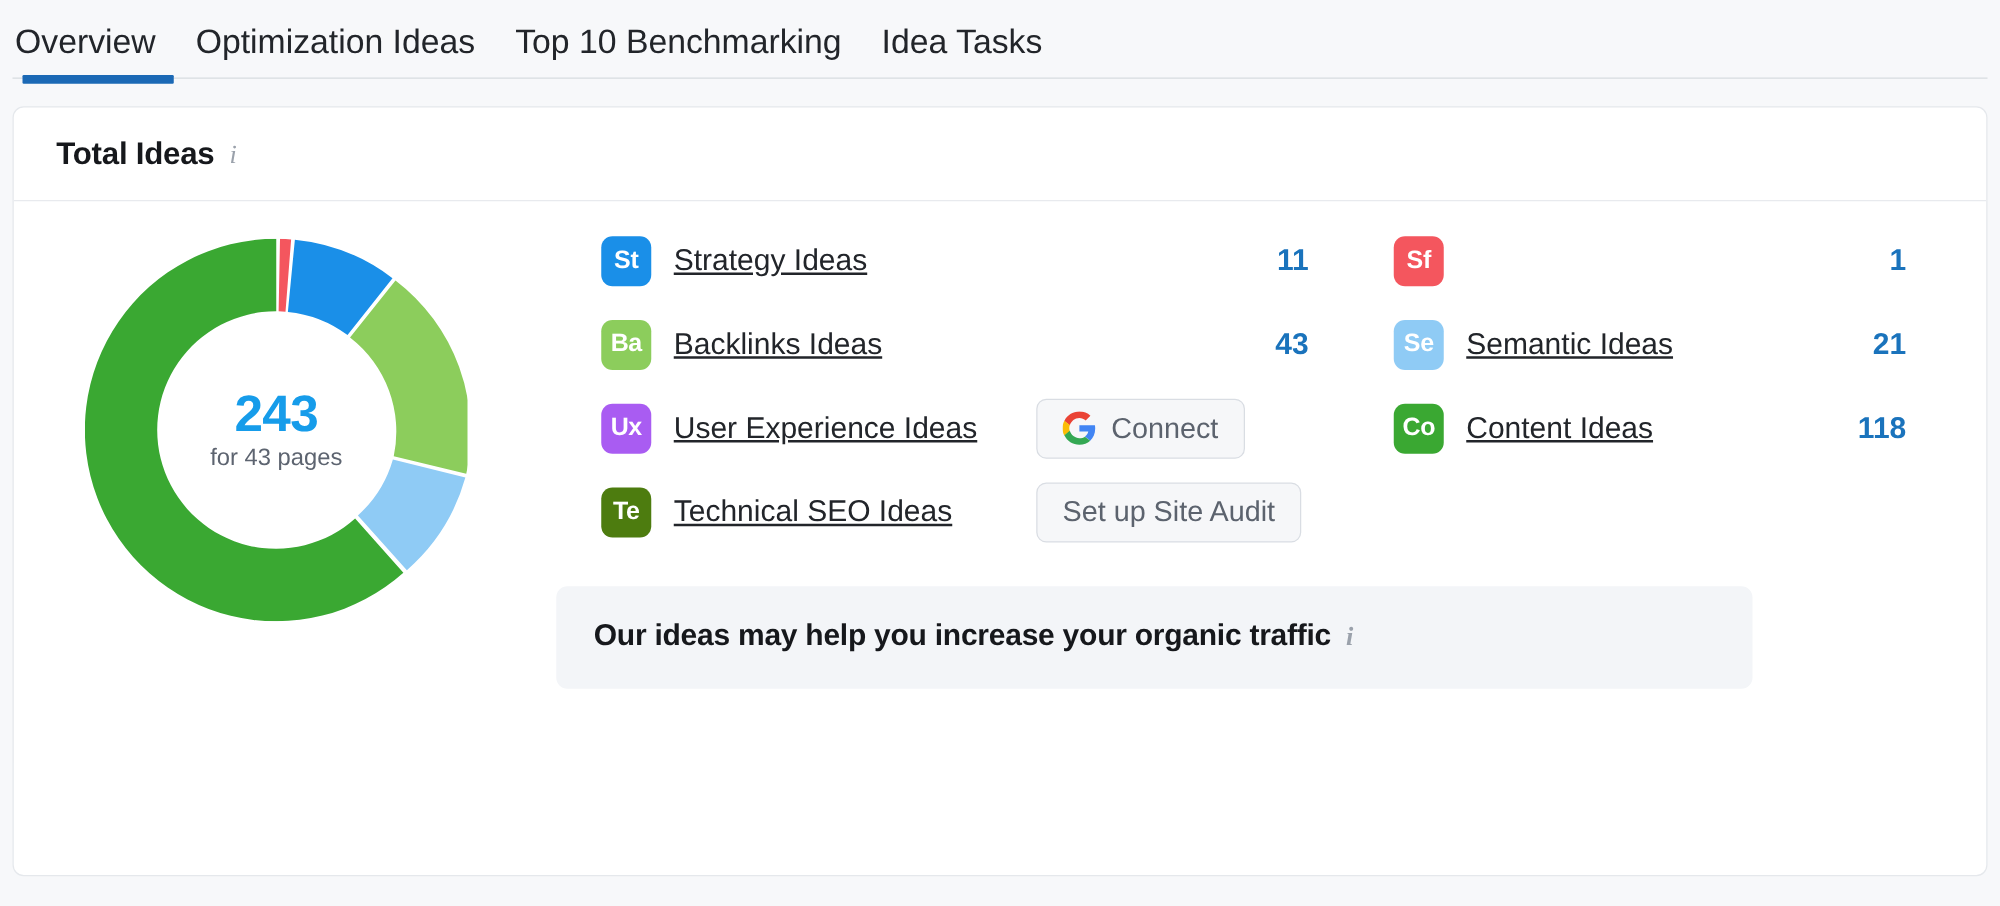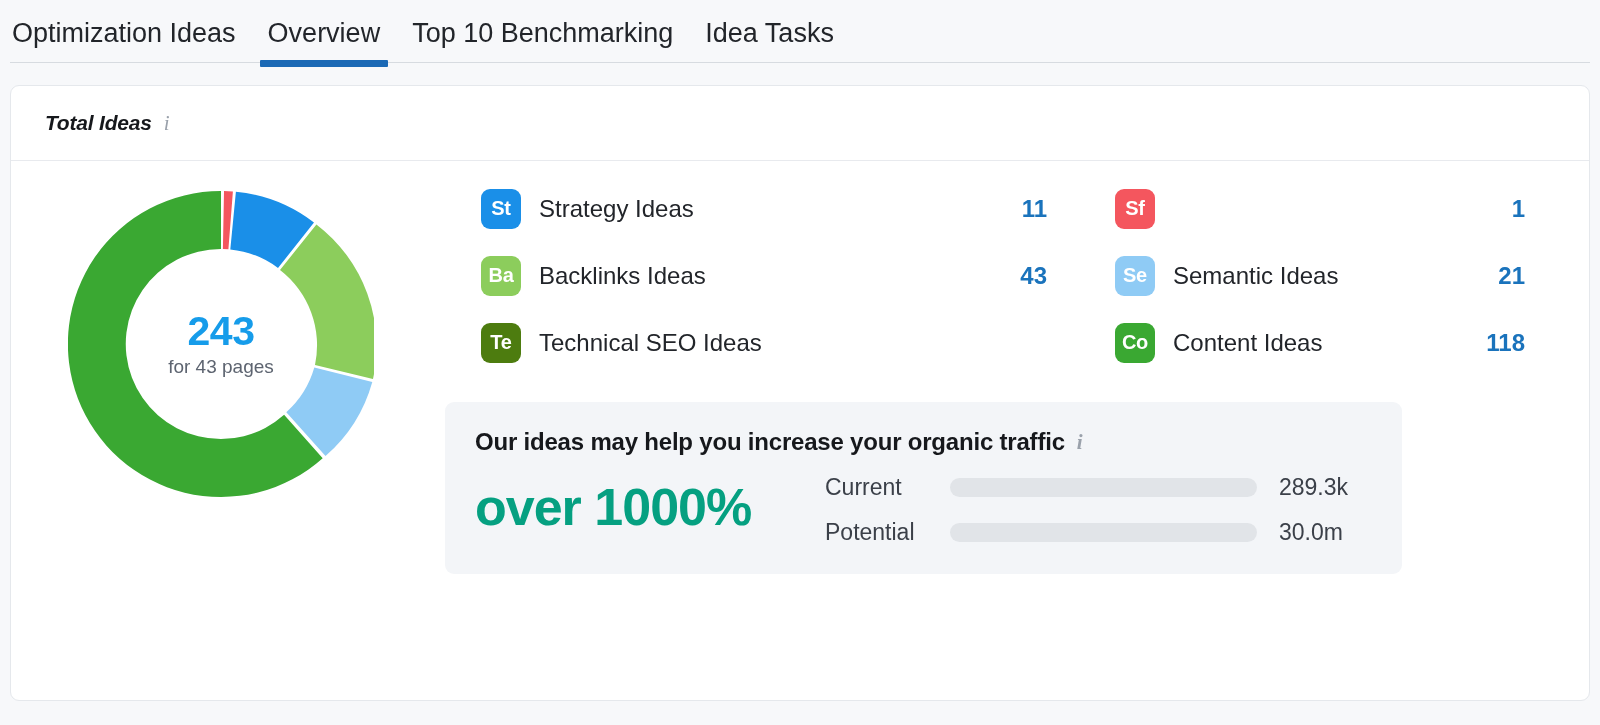--- a/index.html
+++ b/index.html
@@ -60,25 +60,24 @@
   }
   .card-head {
     height: 75px;
     display: flex;
     align-items: center;
     gap: 12px;
     padding: 0 34px;
     border-bottom: 1px solid #e8eaee;
   }
   .card-title {
-    font-size: 21px;
+    font-size: 25px;
     font-weight: bold;
     letter-spacing: -0.2px;
     color: #16181c;
-    font-style: italic;
   }
   .info-icon {
     font-style: italic;
     font-family: "Liberation Serif", serif;
     font-size: 21px;
     color: #9aa1ab;
     cursor: pointer;
     user-select: none;
   }
 
@@ -147,20 +146,21 @@
     align-items: center;
     justify-content: center;
     flex: 0 0 auto;
     letter-spacing: -0.3px;
   }
   .legend-label {
     font-size: 24px;
     color: #22252a;
     margin-left: 18px;
     white-space: nowrap;
+    text-decoration: underline;
   }
   .legend-value {
     font-size: 24px;
     font-weight: bold;
     color: #1a73bc;
     margin-left: auto;
     text-align: right;
   }
   .legend-col.left .legend-value { width: 120px; padding-right: 54px; }
   .legend-col.right .legend-value { width: 120px; padding-right: 8px; }
@@ -239,25 +239,25 @@
     font-size: 23px;
     color: #3b4049;
     margin-left: 22px;
     white-space: nowrap;
   }
 </style>
 </head>
 <body>
 
 <div class="tabbar">
+  <div class="tab active">
+    <span>Overview</span>
+  </div>
   <div class="tab">
     <span>Optimization Ideas</span>
-  </div>
-  <div class="tab active">
-    <span>Overview</span>
   </div>
   <div class="tab">
     <span>Top 10 Benchmarking</span>
   </div>
   <div class="tab">
     <span>Idea Tasks</span>
   </div>
 </div>
 
 <div class="card">
@@ -303,24 +303,44 @@
             <span class="legend-label">Strategy Ideas</span>
             <span class="legend-value">11</span>
           </div>
 
           <div class="legend-row">
             <span class="badge" style="background:#8ccd5c">Ba</span>
             <span class="legend-label">Backlinks Ideas</span>
             <span class="legend-value">43</span>
           </div>
 
+          <div class="legend-row">
+            <span class="badge" style="background:#a95cf2">Ux</span>
+            <span class="legend-label">User Experience Ideas</span>
+            <span class="cta-slot">
+              <button class="btn">
+                <svg class="g-icon" viewBox="0 0 48 48">
+                  <path fill="#EA4335" d="M24 9.5c3.5 0 6.6 1.2 9 3.6l6.7-6.7C35.6 2.6 30.2.5 24 .5 14.6.5 6.5 5.9 2.6 13.8l7.8 6.1C12.3 14 17.6 9.5 24 9.5z"></path>
+                  <path fill="#4285F4" d="M46.5 24.5c0-1.6-.1-3.2-.4-4.7H24v9h12.7c-.6 3-2.3 5.5-4.8 7.2l7.5 5.8c4.4-4.1 7.1-10.1 7.1-17.3z"></path>
+                  <path fill="#FBBC05" d="M10.4 28.4c-.5-1.5-.8-3-.8-4.4s.3-3 .8-4.4l-7.8-6.1C1 16.6 0 20.2 0 24s1 7.4 2.6 10.5l7.8-6.1z"></path>
+                  <path fill="#34A853" d="M24 47.5c6.2 0 11.5-2.1 15.4-5.6l-7.5-5.8c-2.1 1.4-4.8 2.2-7.9 2.2-6.4 0-11.7-4.5-13.6-10.4l-7.8 6.1C6.5 42.1 14.6 47.5 24 47.5z"></path>
+                </svg>
+                <span>Connect</span>
+              </button>
+            </span>
+          </div>
 
           <div class="legend-row">
             <span class="badge" style="background:#4d7c0f">Te</span>
             <span class="legend-label">Technical SEO Ideas</span>
+            <span class="cta-slot">
+              <button class="btn">
+                <span>Set up Site Audit</span>
+              </button>
+            </span>
           </div>
 
         </div>
 
         <div class="legend-col right">
 
           <div class="legend-row">
             <span class="badge" style="background:#f4565e">Sf</span>
             <span class="legend-value">1</span>
           </div>
@@ -338,39 +358,17 @@
           </div>
 
         </div>
       </div>
 
       <div class="traffic">
         <div class="traffic-title">
           <span>Our ideas may help you increase your organic traffic</span>
           <span class="info-icon">i</span>
         </div>
-        <div class="traffic-body">
-          <div class="traffic-big">over 1000%</div>
-          <div class="bars">
-
-            <div class="bar-row">
-              <span class="bar-label">Current</span>
-              <span class="bar-track">
-                <span class="bar-fill" id="fill-current" style="width: 1%;"></span>
-              </span>
-              <span class="bar-value">289.3k</span>
-            </div>
-
-            <div class="bar-row">
-              <span class="bar-label">Potential</span>
-              <span class="bar-track">
-                <span class="bar-fill" id="fill-potential" style="width: 100%;"></span>
-              </span>
-              <span class="bar-value">30.0m</span>
-            </div>
-
-          </div>
-        </div>
       </div>
 
     </div>
   </div>
 </div>
 
 </body></html>

